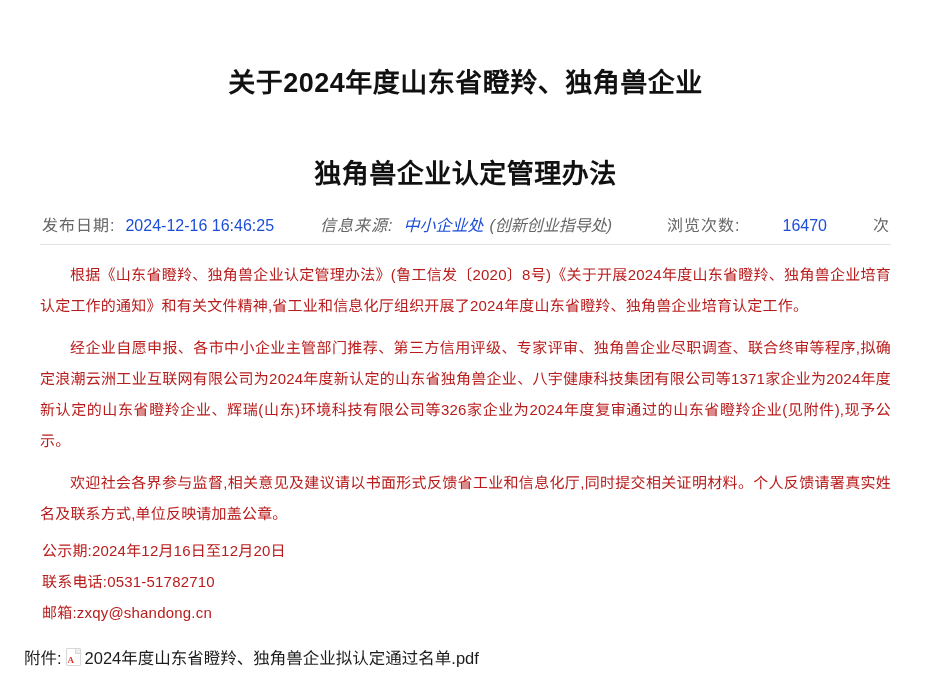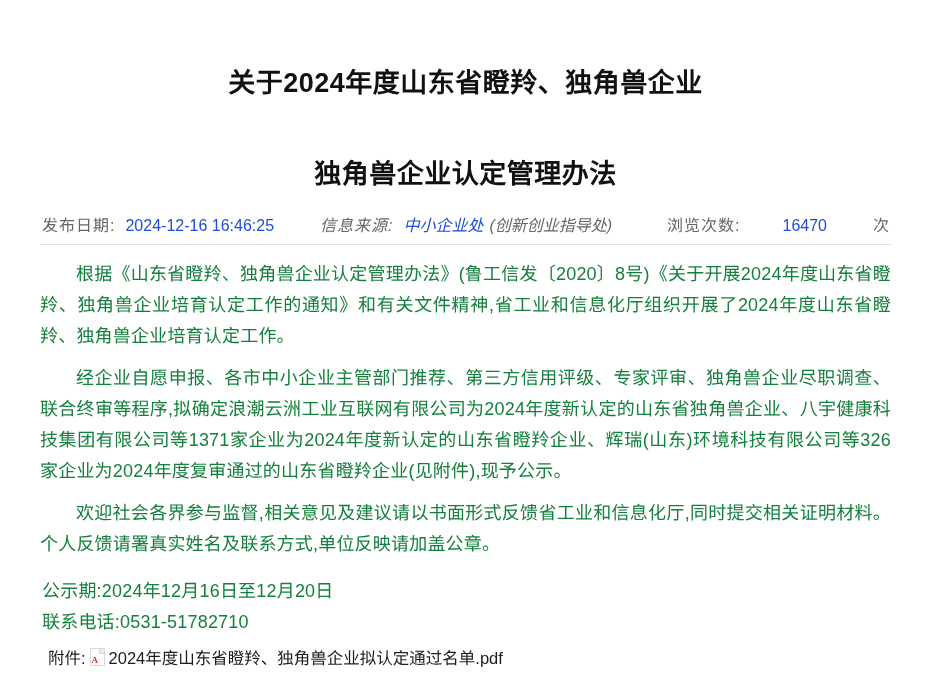--- a/index.html
+++ b/index.html
@@ -69,43 +69,43 @@
   }
   .meta-left { flex: 0 0 auto; }
   .meta-mid { flex: 0 0 auto; margin-left: 46px; font-style: italic; }
   .meta-right { flex: 0 0 auto; margin-left: auto; gap: 32px; }
   .divider {
     border-top: 1px solid #e2e2e2;
     margin-top: 8px;
   }
   .content {
     padding-top: 14px;
-    font-size: 18px;
+    font-size: 15px;
     line-height: 31px;
-    color: #15803d;
+    color: #b91c1c;
     letter-spacing: 0.2px;
   }
   .para {
     text-indent: 2em;
     margin: 0 0 11px 0;
     text-align: justify;
   }
-  .para.tight { margin-bottom: 16px; }
+  .para.tight { margin-bottom: 6px; }
   .line {
     text-indent: 0;
     margin: 0;
     padding-left: 2px;
     line-height: 31px;
   }
   .lines-block {
     margin-top: 6px;
   }
   .attachment {
     position: absolute;
-    left: 48px;
+    left: 24px;
     bottom: 14px;
     display: flex;
     align-items: center;
     font-size: 16.5px;
     color: #1c1c1c;
   }
   .attach-label { margin-right: 2px; }
   .pdf-icon {
     display: inline-block;
     position: relative;
@@ -175,20 +175,21 @@
   <div class="divider"></div>
 
   <div class="content">
     <p class="para">根据《山东省瞪羚、独角兽企业认定管理办法》(鲁工信发〔2020〕8号)《关于开展2024年度山东省瞪羚、独角兽企业培育认定工作的通知》和有关文件精神,省工业和信息化厅组织开展了2024年度山东省瞪羚、独角兽企业培育认定工作。</p>
     <p class="para">经企业自愿申报、各市中小企业主管部门推荐、第三方信用评级、专家评审、独角兽企业尽职调查、联合终审等程序,拟确定浪潮云洲工业互联网有限公司为2024年度新认定的山东省独角兽企业、八宇健康科技集团有限公司等1371家企业为2024年度新认定的山东省瞪羚企业、辉瑞(山东)环境科技有限公司等326家企业为2024年度复审通过的山东省瞪羚企业(见附件),现予公示。</p>
     <p class="para tight">欢迎社会各界参与监督,相关意见及建议请以书面形式反馈省工业和信息化厅,同时提交相关证明材料。个人反馈请署真实姓名及联系方式,单位反映请加盖公章。</p>
 
     <div class="lines-block">
       <p class="line">公示期:2024年12月16日至12月20日</p>
       <p class="line">联系电话:0531-51782710</p>
+      <p class="line">邮箱:zxqy@shandong.cn</p>
     </div>
   </div>
 
   <div class="attachment">
     <span class="attach-label">附件:</span>
     <span class="pdf-icon"></span>
     <span class="attach-name">2024年度山东省瞪羚、独角兽企业拟认定通过名单.pdf</span>
   </div>
 
 </div>

